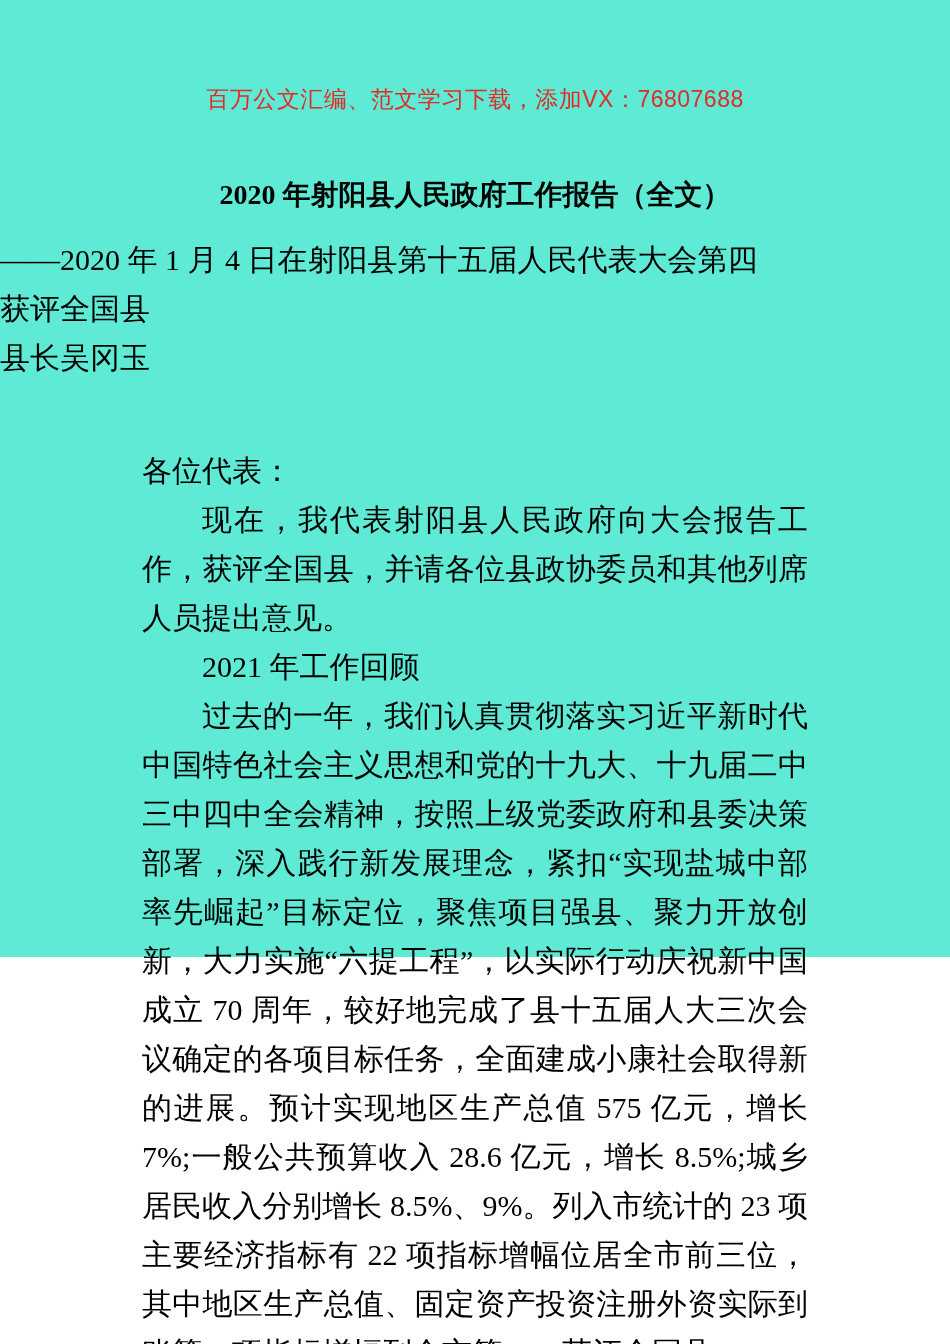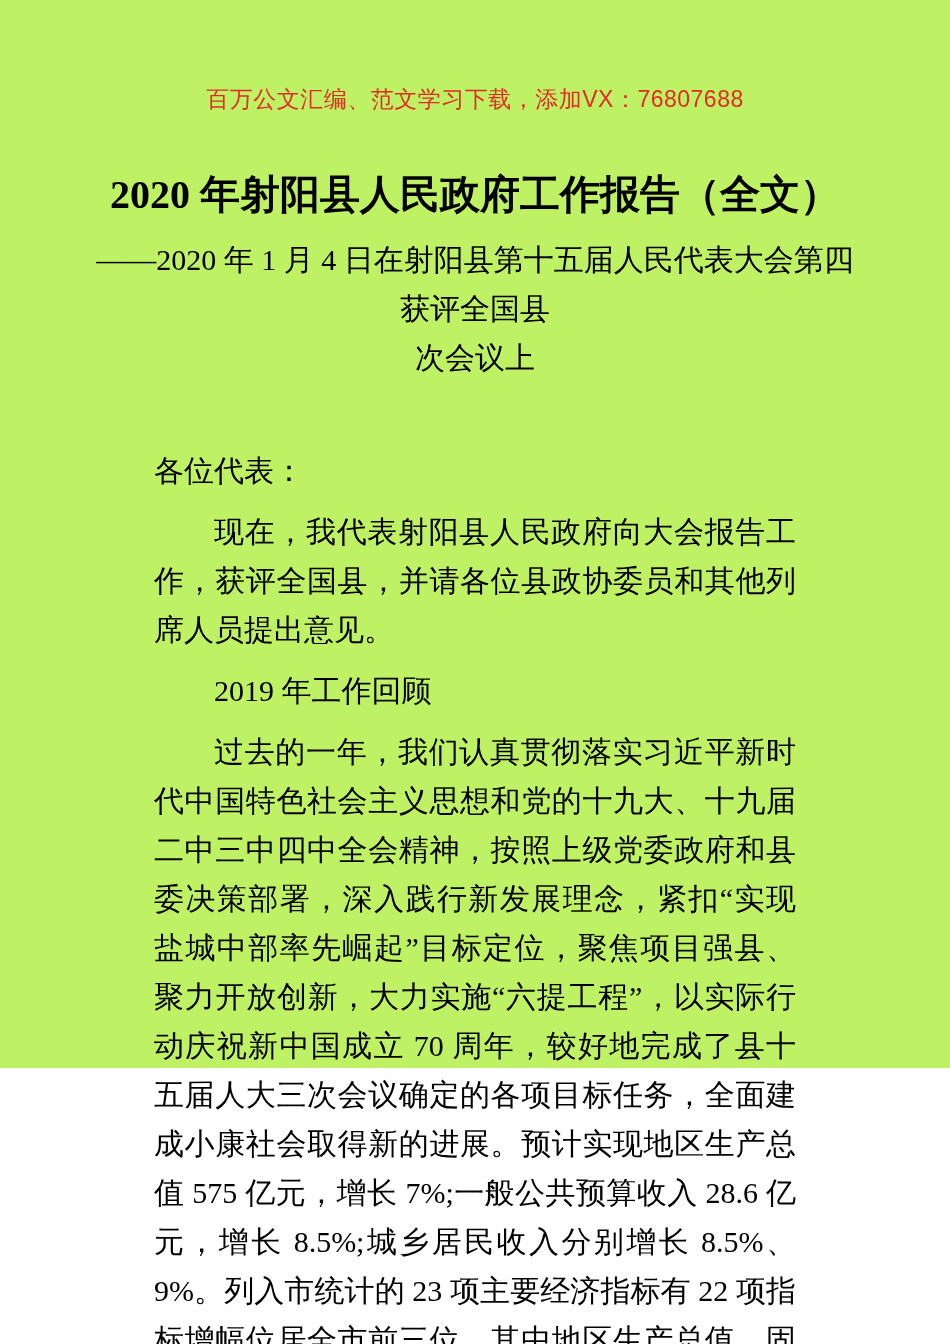--- a/index.html
+++ b/index.html
@@ -9,82 +9,82 @@
   }
   body {
     width: 950px;
     height: 1344px;
     overflow: hidden;
     font-family: "Liberation Serif", serif;
     color: #000000;
   }
   .page {
     width: 950px;
-    height: 1068px;
-    background: #bef264;
+    height: 957px;
+    background: #5eead4;
     box-sizing: border-box;
   }
   .banner {
     padding-top: 84px;
     text-align: center;
     font-family: "Liberation Sans", sans-serif;
     font-size: 23px;
     line-height: 30px;
     color: var(--accent-red, #e32a25);
     letter-spacing: 0.5px;
   }
   .doc-title {
     margin: 57px 40px 0 40px;
     text-align: center;
-    font-size: 40px;
+    font-size: 28px;
     line-height: 48px;
     font-weight: bold;
     font-family: "Liberation Serif", serif;
   }
   .subtitle-block {
     margin-top: 16px;
-    text-align: center;
+    text-align: left;
     font-size: 30px;
     line-height: 49px;
     font-weight: normal;
   }
   .subtitle-block div {
     white-space: nowrap;
   }
   .content {
     width: 666px;
     margin: 64px auto 0 auto;
     font-size: 30px;
     line-height: 49px;
     text-align: justify;
     text-justify: inter-ideograph;
   }
   .content p {
-    margin: 12px;
+    margin: 0;
     padding: 0;
   }
   .content p.indent {
     text-indent: 2em;
   }
 </style>
 </head>
 <body>
 
 <div class="page">
 
   <div class="banner">百万公文汇编、范文学习下载，添加VX：76807688</div>
 
   <h1 class="doc-title">2020 年射阳县人民政府工作报告（全文）</h1>
 
   <div class="subtitle-block">
     <div>——2020 年 1 月 4 日在射阳县第十五届人民代表大会第四</div>
     <div>获评全国县</div>
-    <div>次会议上</div>
+    <div>县长吴冈玉</div>
   </div>
 
   <div class="content">
     <p>各位代表：</p>
     <p class="indent">现在，我代表射阳县人民政府向大会报告工作，获评全国县，并请各位县政协委员和其他列席人员提出意见。</p>
-    <p class="indent">2019 年工作回顾</p>
+    <p class="indent">2021 年工作回顾</p>
     <p class="indent">过去的一年，我们认真贯彻落实习近平新时代中国特色社会主义思想和党的十九大、十九届二中三中四中全会精神，按照上级党委政府和县委决策部署，深入践行新发展理念，紧扣“实现盐城中部率先崛起”目标定位，聚焦项目强县、聚力开放创新，大力实施“六提工程”，以实际行动庆祝新中国成立 70 周年，较好地完成了县十五届人大三次会议确定的各项目标任务，全面建成小康社会取得新的进展。预计实现地区生产总值 575 亿元，增长 7%;一般公共预算收入 28.6 亿元，增长 8.5%;城乡居民收入分别增长 8.5%、9%。列入市统计的 23 项主要经济指标有 22 项指标增幅位居全市前三位，其中地区生产总值、固定资产投资注册外资实际到账等 6 项指标增幅列全市第一。获评全国县</p>
   </div>
 
 </div>
 
 </body></html>

